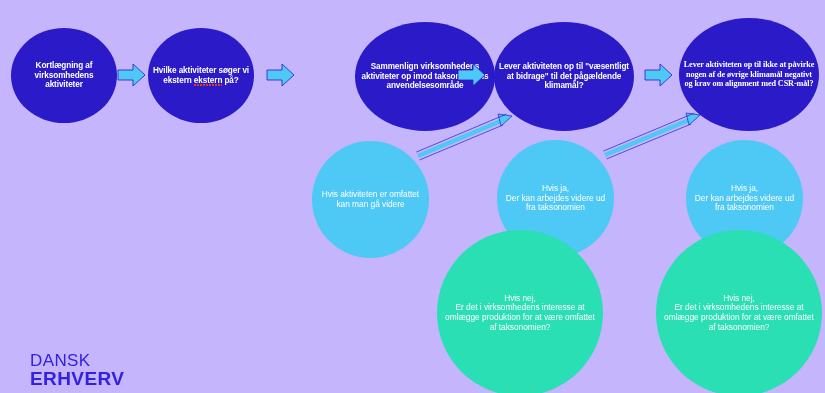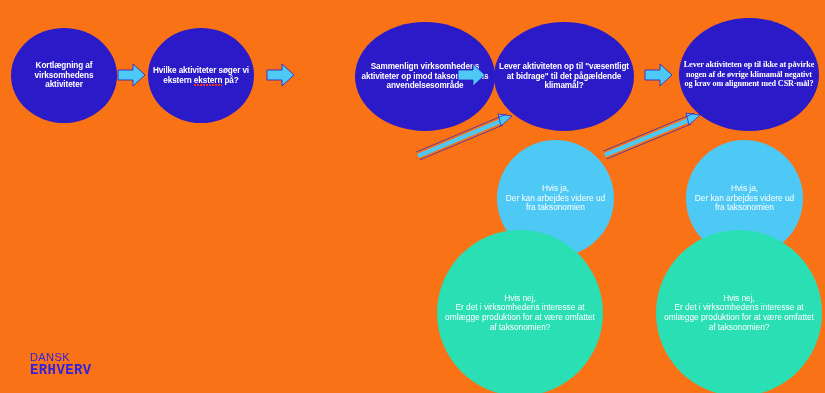--- a/index.html
+++ b/index.html
@@ -7,21 +7,21 @@
     padding: 0;
     background: #ffffff;
   }
   body {
     font-family: "Liberation Sans", sans-serif;
   }
   #canvas {
     position: relative;
     width: 825px;
     height: 393px;
-    background: #f97316;
+    background: #c4b5fd;
     overflow: hidden;
   }
 
   
   .node {
     position: absolute;
     display: flex;
     align-items: center;
     justify-content: center;
     text-align: center;
@@ -91,28 +91,27 @@
   #logo {
     position: absolute;
     left: 30px;
     top: 352px;
     color: #3322dd;
     line-height: 1.0;
     letter-spacing: 0.4px;
   }
   #logo .logo-top {
     display: block;
-    font-size: 11px;
+    font-size: 17px;
     font-weight: normal;
   }
   #logo .logo-bottom {
     display: block;
-    font-size: 14px;
+    font-size: 19px;
     font-weight: bold;
-    font-family: Liberation Mono, monospace;
   }
 </style>
 </head>
 <body>
 
 <div id="canvas">
 
   <div class="node primary" style="left:11px; top:28px; width:106px; height:95px;">
     <span class="label">Kortlægning af virksomhedens aktiviteter</span>
   </div>
@@ -126,20 +125,25 @@
   </div>
 
   <div class="node primary" style="left:494px; top:22px; width:140px; height:109px;">
     <span class="label">Lever aktiviteten op til "væsentligt at bidrage" til det pågældende klimamål?</span>
   </div>
 
   <div class="node primary" style="left:679px; top:18px; width:140px; height:113px;font-family:Liberation Serif, serif;">
     <span class="label">Lever aktiviteten op til ikke at påvirke nogen af de øvrige klimamål negativt og krav om alignment med CSR-mål?</span>
   </div>
 
+  <div class="node secondary" style="left:312px; top:141px; width:117px; height:117px;">
+    <span class="label">
+        <span class="rest">Hvis aktiviteten er omfattet kan man gå videre</span>
+      </span>
+  </div>
 
   <div class="node secondary" style="left:497px; top:140px; width:117px; height:117px;">
     <span class="label">
         <span class="lead">Hvis ja,</span>
         <span class="rest">Der kan arbejdes videre ud fra taksonomien</span>
       </span>
   </div>
 
   <div class="node secondary" style="left:686px; top:140px; width:117px; height:117px;">
     <span class="label">

